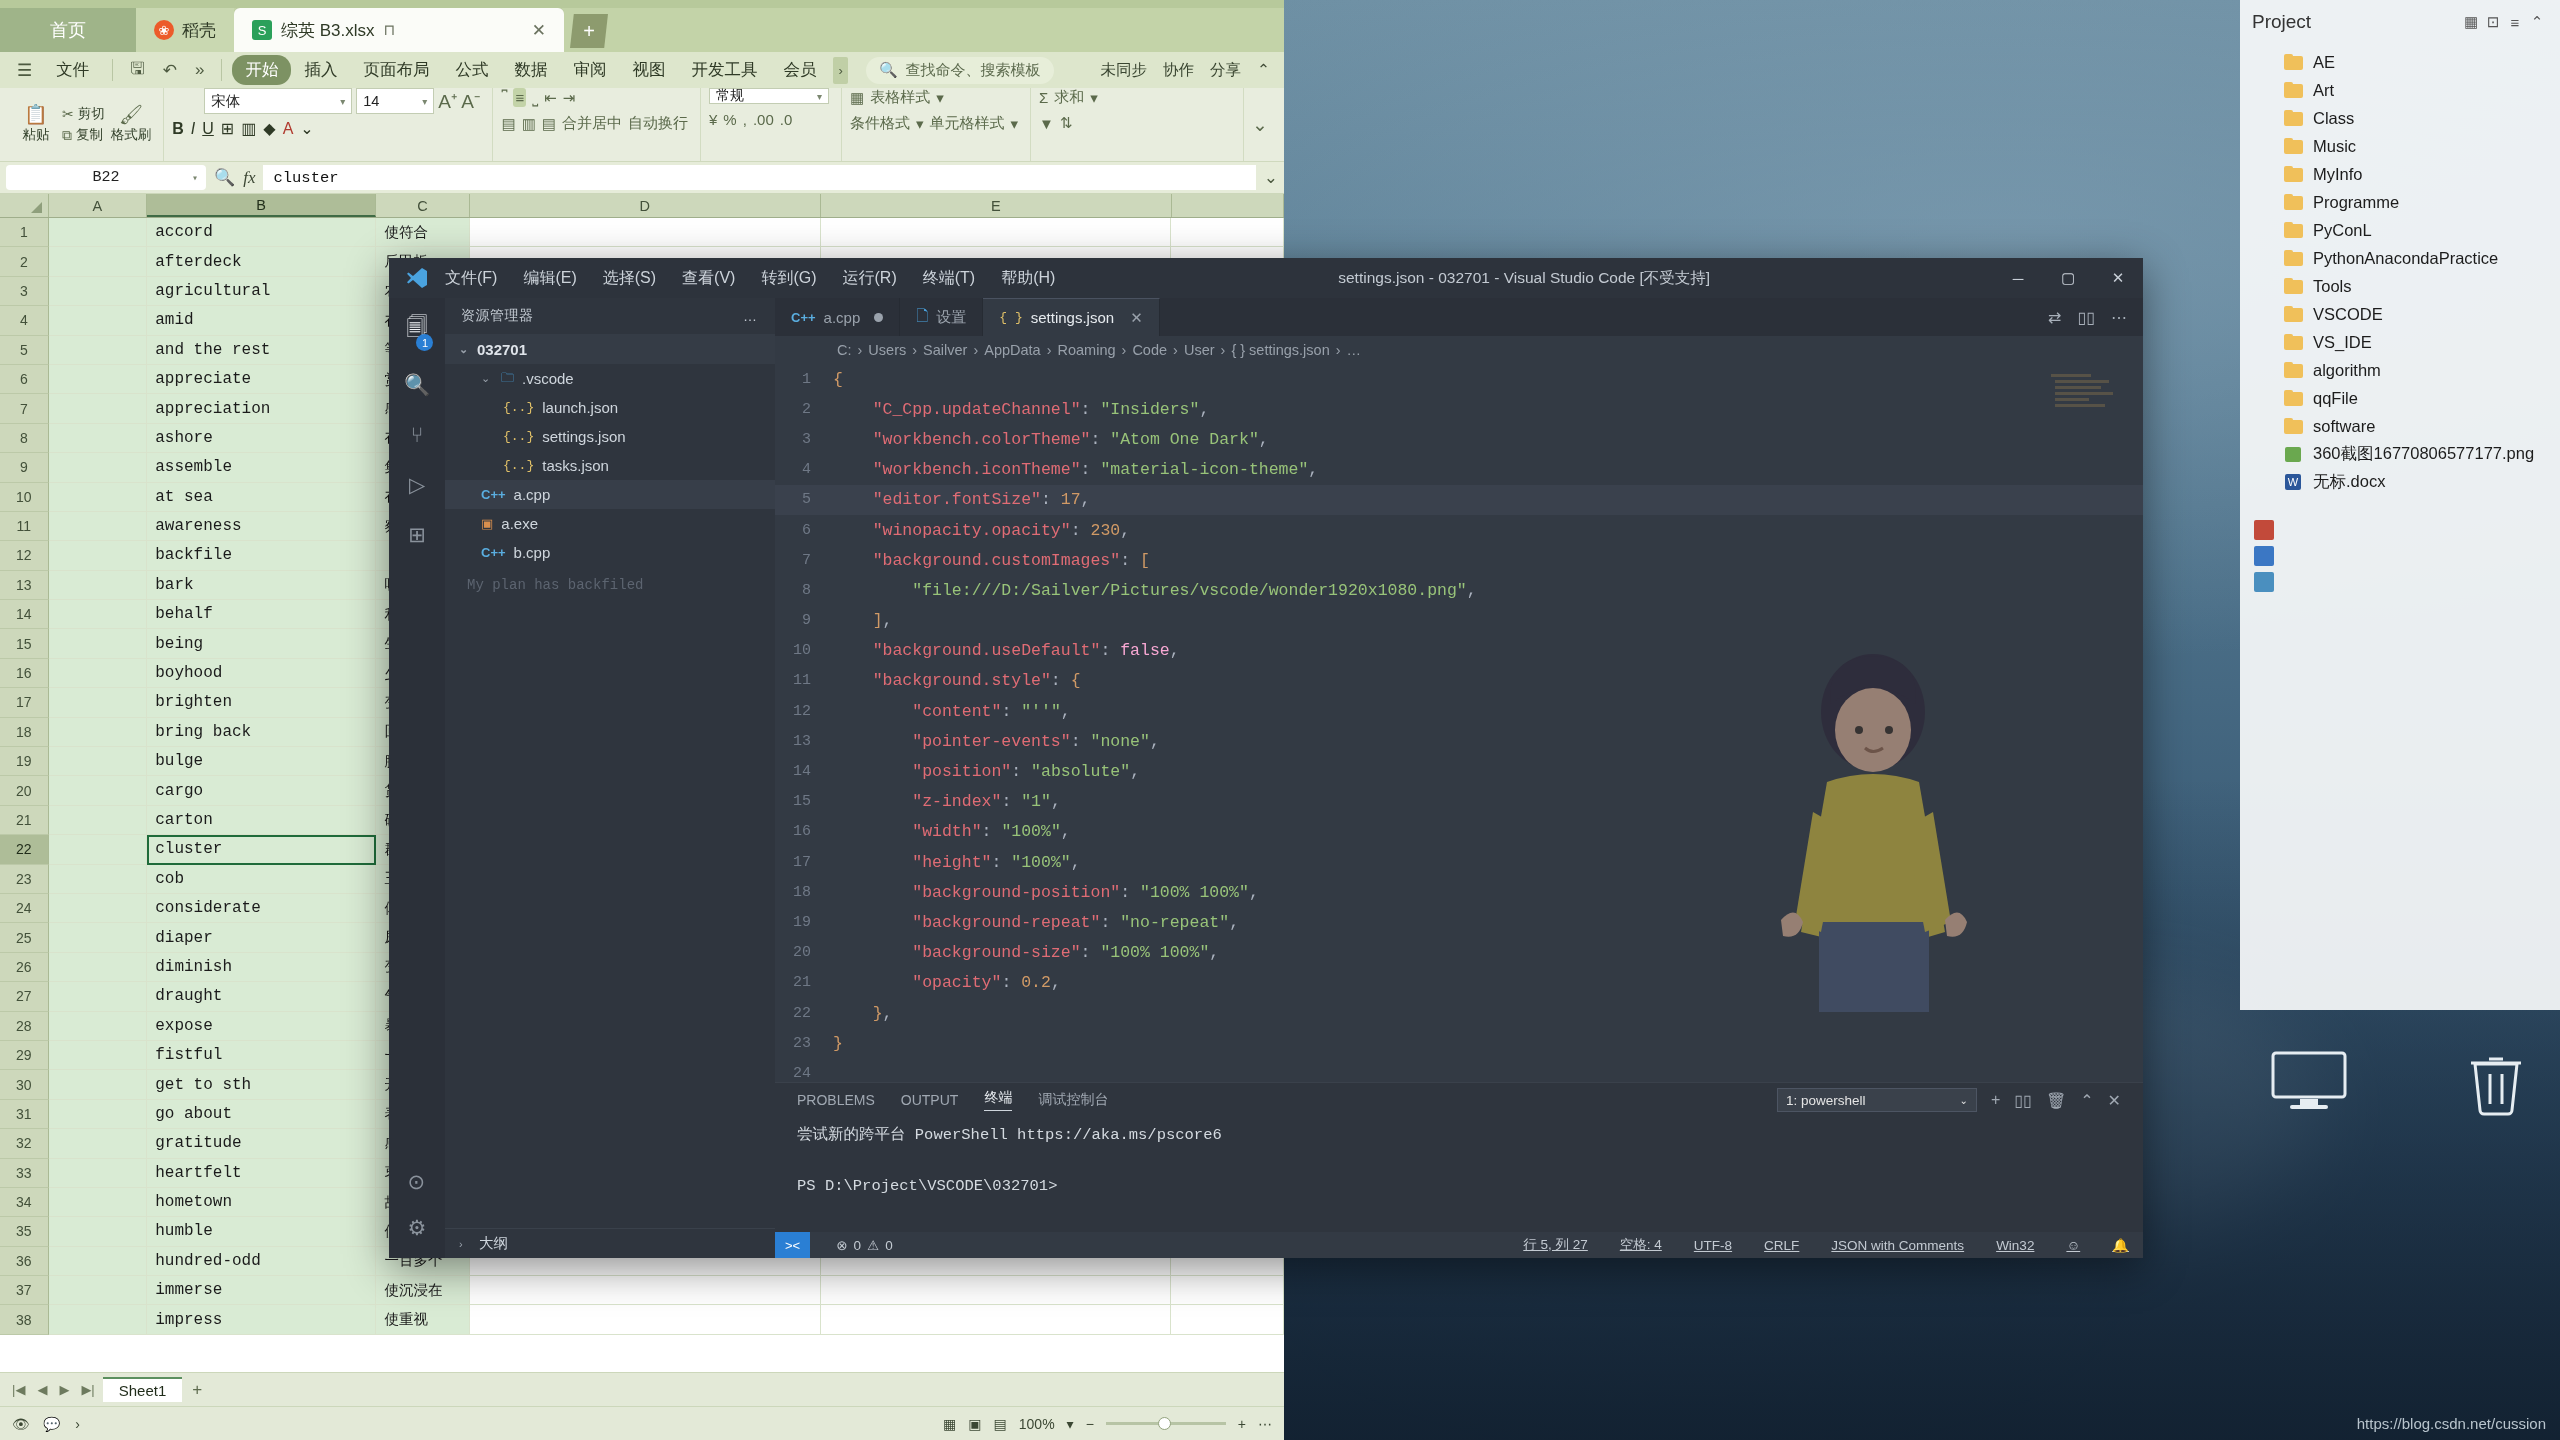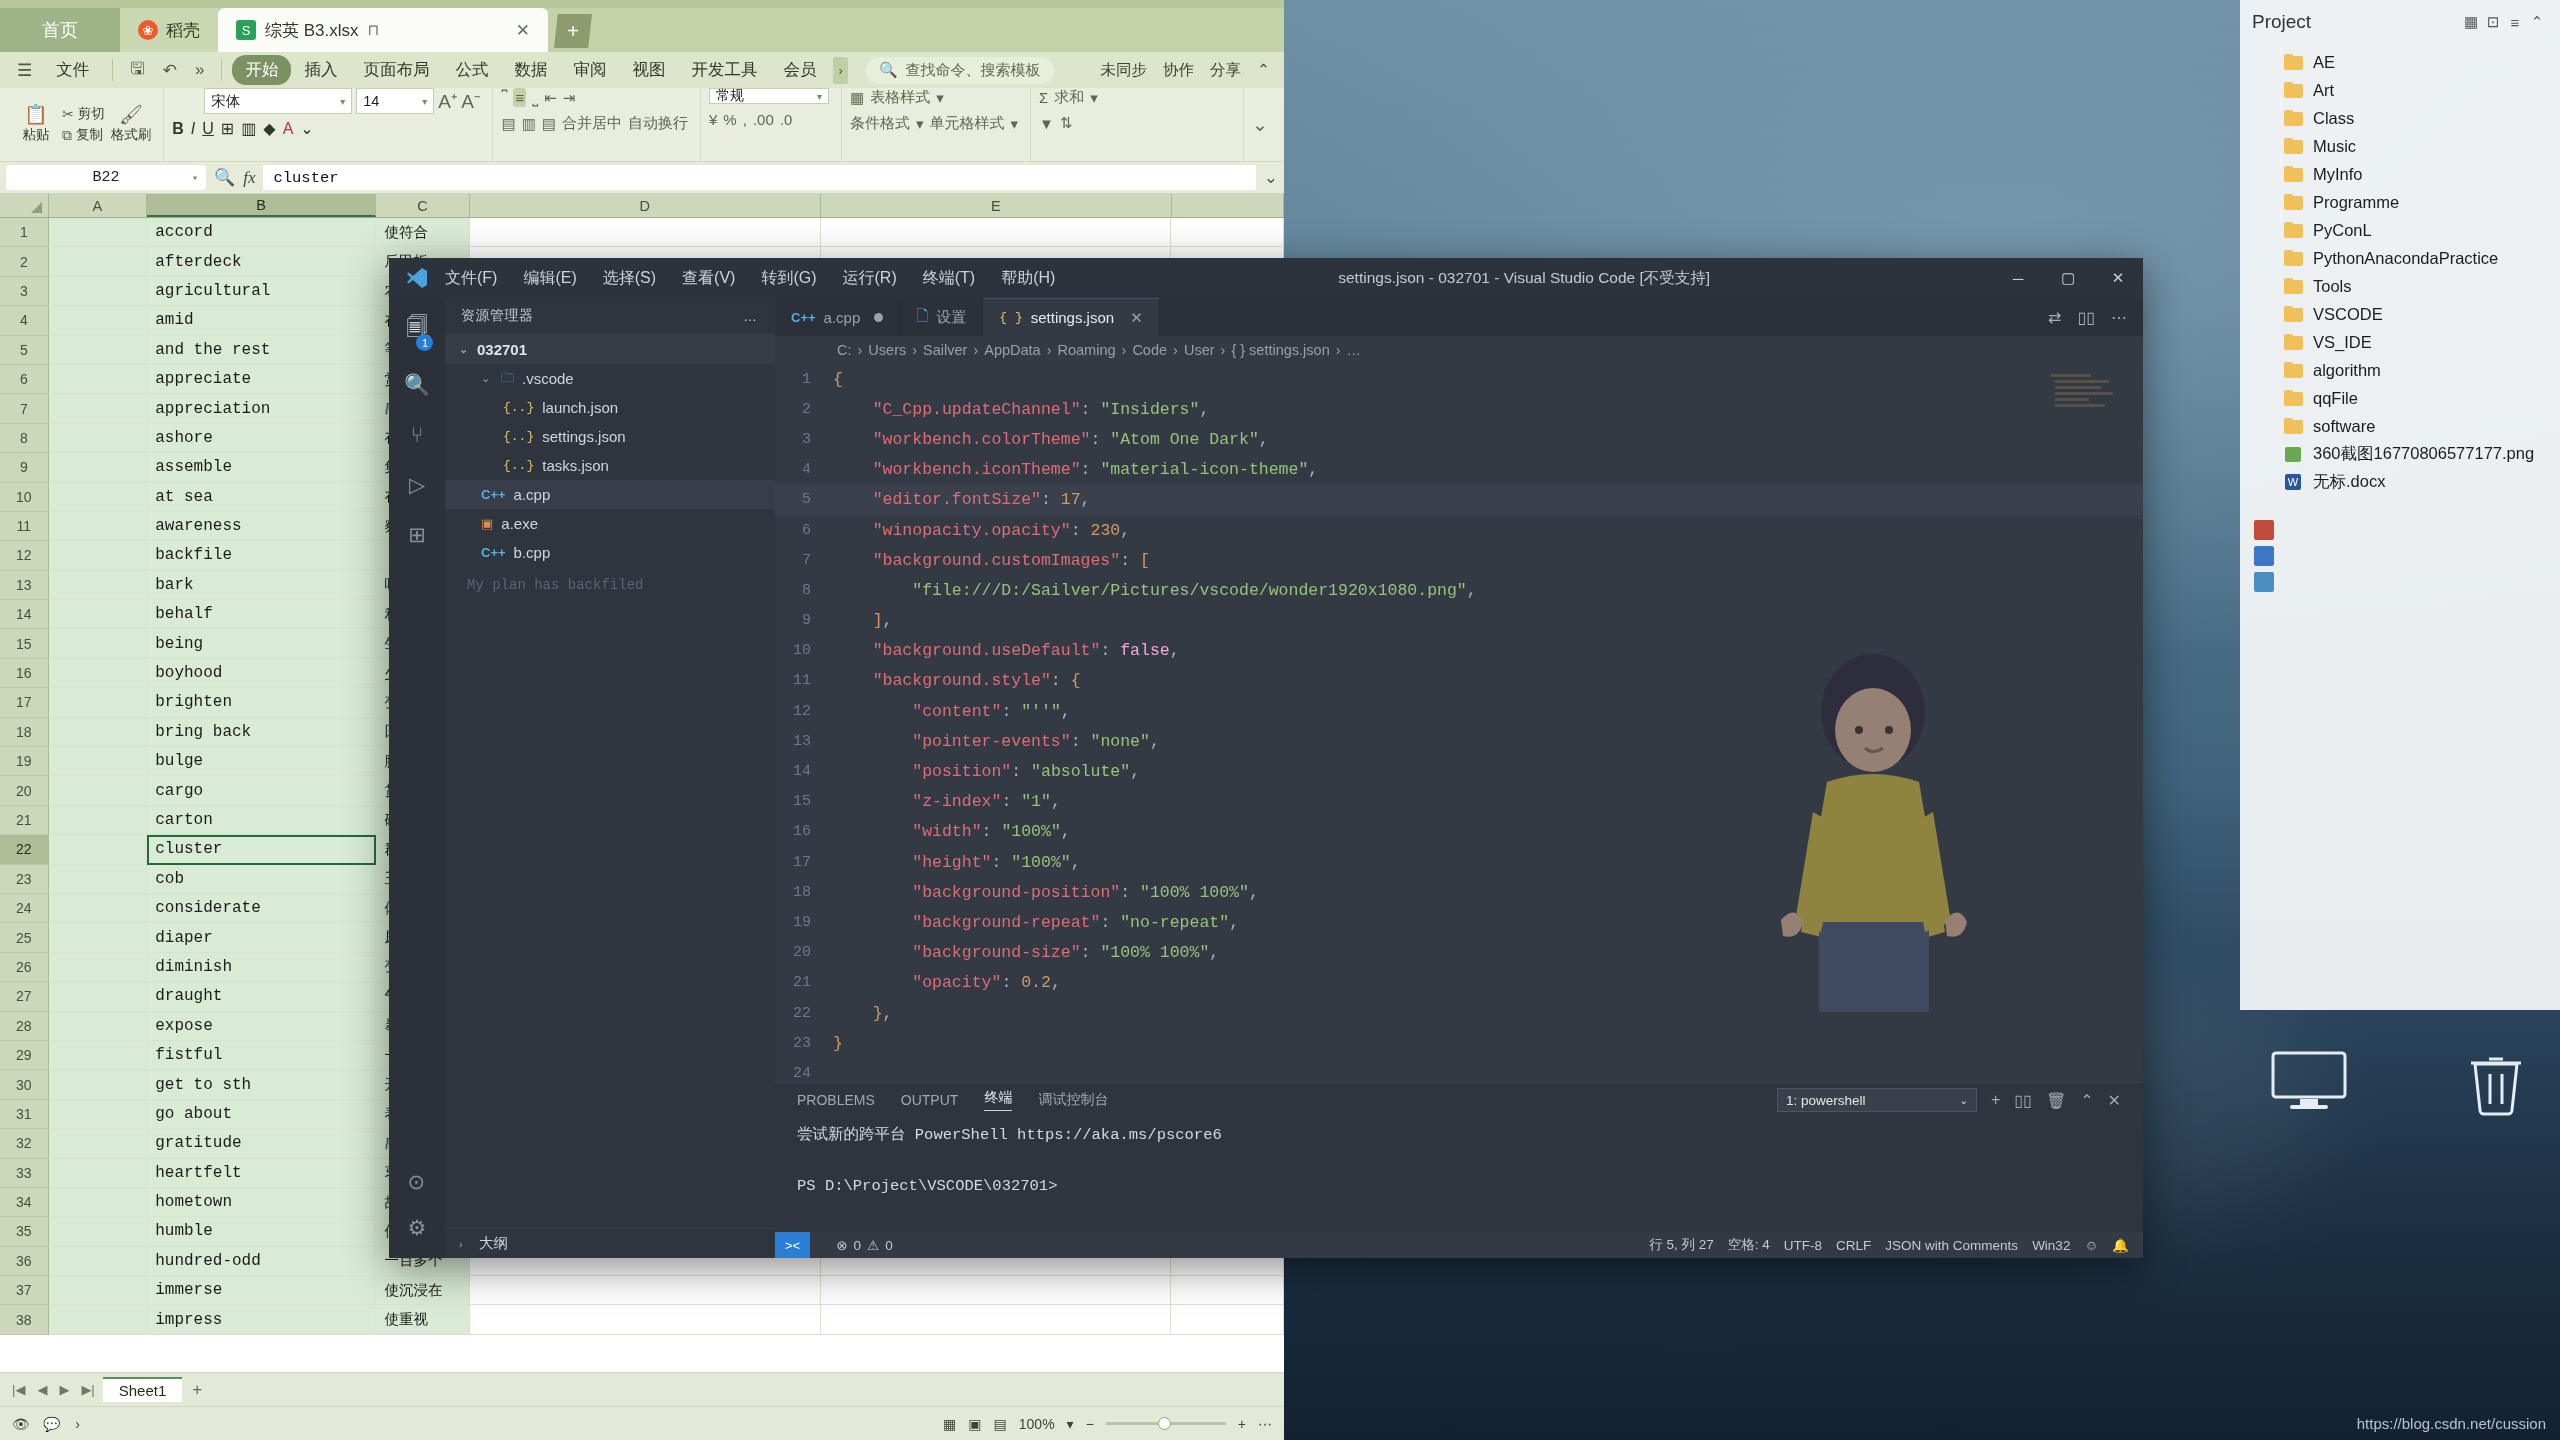--- a/index.html
+++ b/index.html
@@ -46,21 +46,21 @@
   #icon-trash   { left:2465px; top:1050px; }
 
   
   #wps { position:absolute; left:0; top:0; width:1284px; height:1440px;
     background:#eef1e6; display:flex; flex-direction:column; }
 
   
   #wps-tabs { height:52px; background:#c3d3a8; display:flex; align-items:flex-end; position:relative; }
   #wps-tabs:before{ content:""; position:absolute; left:0; top:0; right:0; height:8px; background:#b7c99b; }
   .wtab { height:44px; display:flex; align-items:center; padding:0 18px; font-size:17px; color:#2f3a26; }
-  .wtab.home { background:#9fb489; color:#fff; width:120px; justify-content:center; font-size:18px;}
+  .wtab.home { background:#9fb489; color:#fff; width:136px; justify-content:center; font-size:18px;}
   .wtab.doc  { background:#c9d8b1; gap:8px; }
   .wtab.active { background:#fbfcf8; border-radius:6px 6px 0 0; min-width:330px; gap:9px;
      box-shadow:0 -1px 0 rgba(0,0,0,.05); }
   .wtab .x { margin-left:auto; color:#6b7360; font-size:17px; padding-left:10px;}
   .wtab .pin{ color:#6b7360; font-size:15px; }
   .tabicon-dao{ width:20px;height:20px;border-radius:50%;background:#ec5b2a;color:#fff;font-size:13px;
       display:flex;align-items:center;justify-content:center; }
   .tabicon-xls{ width:20px;height:20px;border-radius:3px;background:#2aa05a;color:#fff;font-size:13px;
       display:flex;align-items:center;justify-content:center; }
   #tab-plus { width:38px; height:34px; margin-left:6px; margin-bottom:4px;
@@ -214,21 +214,21 @@
      font-size:14px; color:#a0a8b2;}
   #vs-panel-hdr .on{ color:#e8ecf0; border-bottom:1px solid #cfd6dd; padding-bottom:3px;}
   #vs-panel-hdr .rightbits{ margin-left:auto; display:flex; align-items:center; gap:14px; font-size:16px;}
   #term-select{ background:#3a414b; border:1px solid #4d5563; height:24px; min-width:200px;
      display:flex; align-items:center; padding:0 8px; font-size:13.5px; color:#e5e5e5;}
   #term-select .car{ margin-left:auto; font-size:10px;}
   #vs-term{ flex:1; padding:6px 22px; font-family:"Liberation Mono", monospace;
      font-size:15.5px; color:#d4dae0; line-height:1.65;}
   #vs-status{ height:26px; background:#333a44; display:flex; align-items:center; gap:20px;
      padding:0 14px; font-size:13.5px; color:#c3cad2;}
-  #vs-status .right{ margin-left:auto; display:flex; align-items:center; gap:14px;}
+  #vs-status .right{ margin-left:auto; display:flex; align-items:center; gap:32px;text-decoration:underline;}
   #vs-status .err{ display:flex; align-items:center; gap:6px;}
   #vs-status .remote{ background:#2a7fd4; color:#fff; height:26px; display:flex; align-items:center;
      padding:0 10px; margin-left:-14px; margin-right:6px; font-size:13px;}
 
   
   #blog-url{ position:absolute; right:14px; bottom:8px; font-size:15px; color:#b8c4cd; }
 </style>
 </head>
 <body>
 

